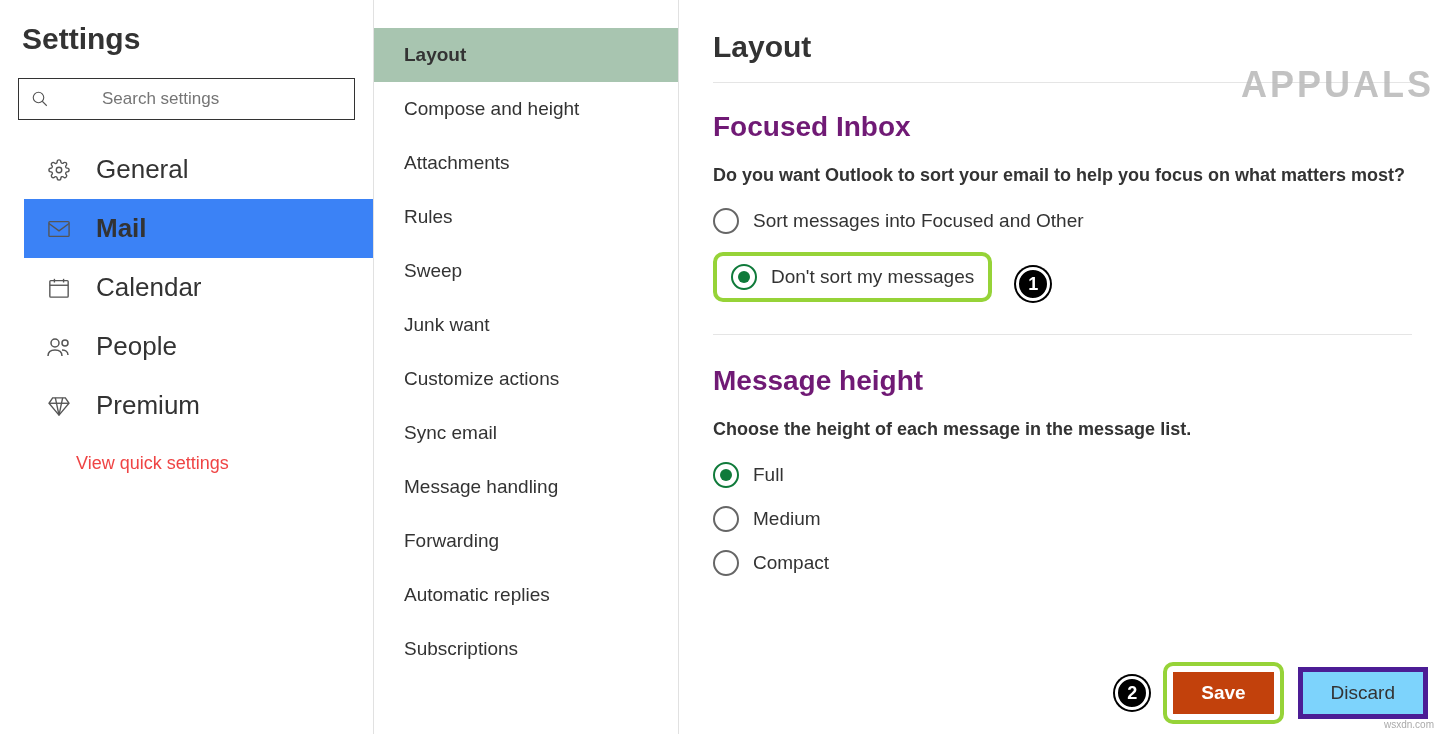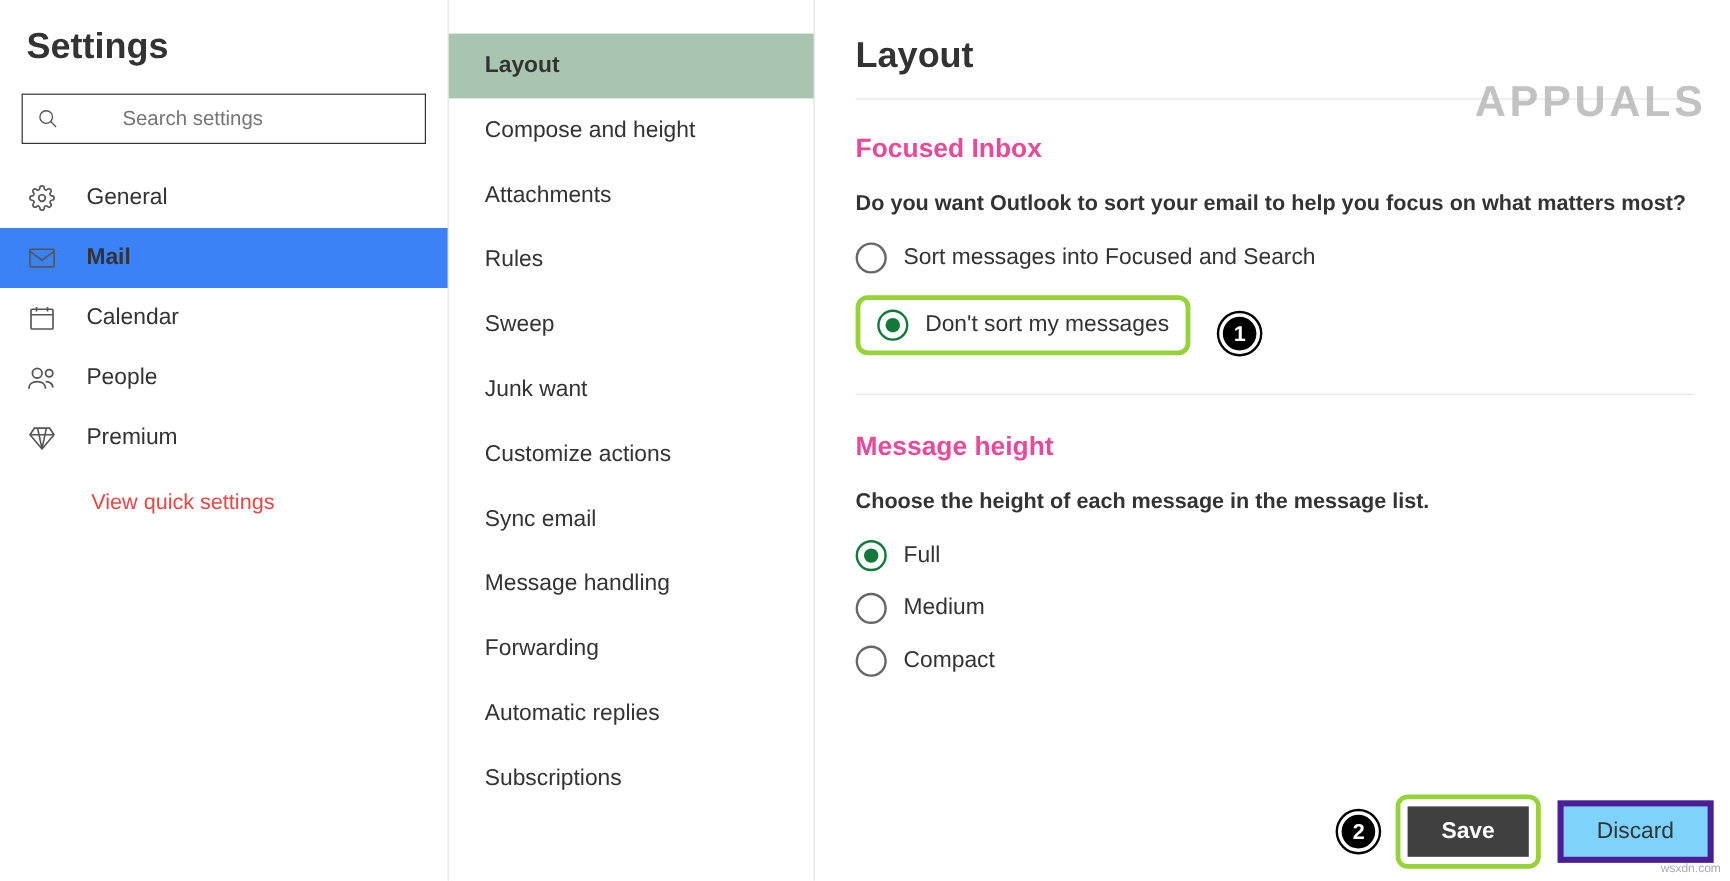--- a/index.html
+++ b/index.html
@@ -54,23 +54,24 @@
       outline: none;
       font-size: 17px;
       color: #666;
       width: 100%;
       background: transparent;
     }
     .nav-item {
       display: flex;
       align-items: center;
       padding: 14px 0 14px 22px;
-      font-size: 19px;
+      font-size: 26px;
       color: #333;
       cursor: pointer;
+      margin-left: 24px;
     }
     .nav-item.active {
       background: #3b82f6;
       font-weight: 600;
     }
     .nav-item .icon {
       width: 26px;
       height: 22px;
       margin-right: 24px;
       display: flex;
@@ -115,23 +116,23 @@
     }
     .section {
       margin-bottom: 30px;
       border-bottom: 1px solid #e5e5e5;
       padding-bottom: 18px;
     }
     .section:last-of-type {
       border-bottom: none;
     }
     .section-title {
-      font-size: 22px;
-      font-weight: 600;
-      color: #ec4899;
+      font-size: 28px;
+      font-weight: 600;
+      color: #701a75;
       margin-bottom: 22px;
     }
     .section-desc {
       font-size: 18px;
       color: #333;
       font-weight: 600;
       margin-bottom: 22px;
     }
     .radio-row {
       display: flex;
@@ -210,34 +211,34 @@
       display: flex;
       align-items: center;
     }
     .btn {
       font-size: 19px;
       padding: 10px 28px;
       cursor: pointer;
       border: none;
     }
     .btn-save {
-      background: #404040;
+      background: #c2410c;
       color: #fff;
       font-weight: 600;
     }
     .btn-discard {
       background: #7dd3fc;
       border: 5px solid #4c1d95;
       color: #333;
     }
     
     .watermark {
       position: absolute;
       top: 64px;
-      right: 20px;
+      right: 8px;
       font-size: 36px;
       font-weight: 700;
       letter-spacing: 3px;
       color: #b8b8b8;
       font-family: Arial, sans-serif;
       opacity: 0.85;
     }
     .watermark-sub {
       position: absolute;
       bottom: 4px;
@@ -351,21 +352,21 @@
   <div class="watermark">APPUALS</div>
 
   <div class="content-title">Layout</div>
 
   <div class="section">
     <div class="section-title">Focused Inbox</div>
     <div class="section-desc">Do you want Outlook to sort your email to help you focus on what matters most?</div>
 
     <div class="radio-row">
       <span class="radio-outer"></span>
-      <span class="radio-label">Sort messages into Focused and Search</span>
+      <span class="radio-label">Sort messages into Focused and Other</span>
     </div>
 
     <div class="highlight-wrapper">
       <div class="highlight-box">
         <div class="radio-row">
           <span class="radio-outer selected">
               <span class="radio-inner"></span>
             </span>
           <span class="radio-label">Don't sort my messages</span>
         </div>

